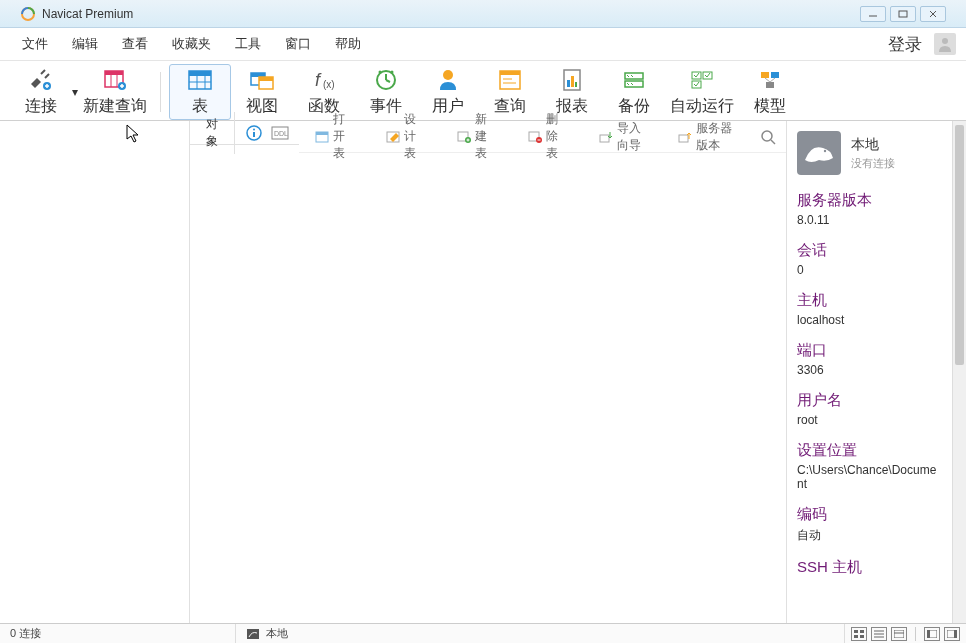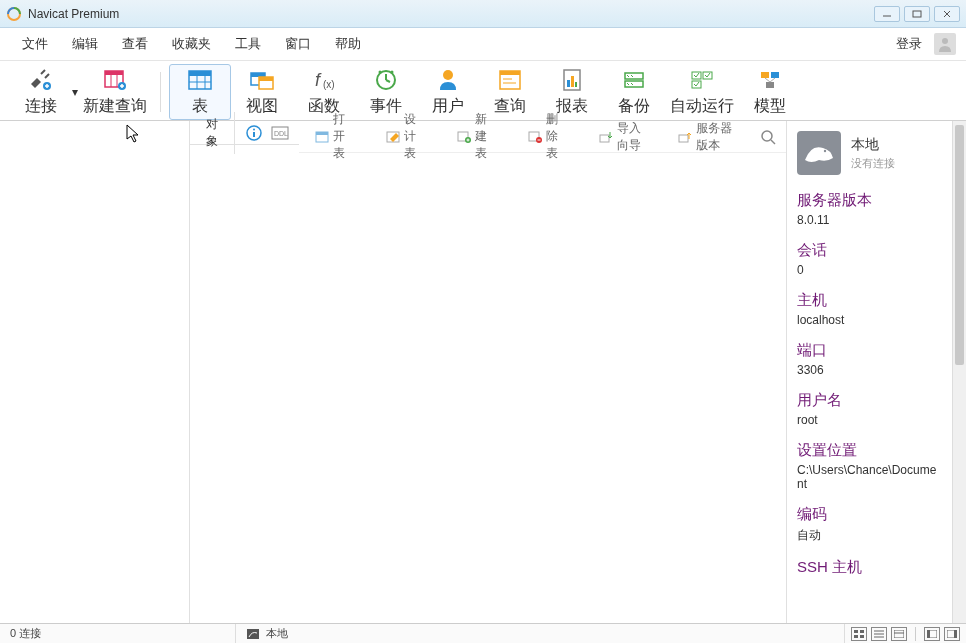--- a/index.html
+++ b/index.html
@@ -1,29 +1,29 @@
 <!DOCTYPE html>
 <html><head>
 <meta charset="utf-8">
 <style>
 * { margin: 0; padding: 0; box-sizing: border-box; font-family: "Microsoft YaHei", "Segoe UI", sans-serif; }
 body { background: #fff; width: 966px; height: 643px; overflow: hidden; font-size: 12px; color: #333; position: relative; }
 
 
-.titlebar { height: 28px; background: linear-gradient(#eaf3f9, #d9ecf7); display: flex; align-items: center; padding: 0 6px; border-bottom: 1px solid #bcd4e6; justify-content: center; }
+.titlebar { height: 28px; background: linear-gradient(#eaf3f9, #d9ecf7); display: flex; align-items: center; padding: 0 20px; border-bottom: 1px solid #bcd4e6; justify-content: center; }
 .titlebar .logo { width: 16px; height: 16px; margin-right: 6px; display: flex; align-items: center; justify-content: center; }
 .titlebar .title { font-size: 12px; color: #333; flex: 1; }
 .winbtns { display: flex; gap: 4px; }
 .winbtn { width: 26px; height: 16px; border: 1px solid #a9c7de; background: #e8f3fb; display: flex; align-items: center; justify-content: center; font-size: 10px; color: #555; cursor: pointer; border-radius: 2px; }
 
 
 .menubar { height: 16px; display: flex; align-items: center; padding: 16px 10px; border-bottom: 1px solid #e5e5e5; }
 .menubar .mitem { padding: 4px 12px; font-size: 13px; cursor: pointer; }
 .menubar .spacer { flex: 1; }
-.menubar .login { font-size: 13px; padding: 4px 8px; cursor: pointer; }
+.menubar .login { font-size: 17px; padding: 4px 8px; cursor: pointer; }
 .menubar .avatar { width: 22px; height: 22px; background: #ddd; border-radius: 2px; margin-left: 4px; display: flex; align-items: center; justify-content: center; }
 
 
 .toolbar { height: 60px; display: flex; align-items: center; padding: 2px 10px 0; border-bottom: 1px solid #d0d0d0; gap: 0; }
 .tbtn { display: flex; flex-direction: column; align-items: center; justify-content: center; min-width: 62px; height: 56px; cursor: pointer; border: 1px solid transparent; border-radius: 3px; padding: 2px 4px; }
 .tbtn.active { background: #f4f9ff; border: 1px solid #a6c8e6; }
 .tbtn .ticon { width: 28px; height: 28px; display: flex; align-items: center; justify-content: center; }
 .tbtn .tlabel { font-size: 16px; margin-top: 2px; }
 .tbtn-wrap { display: flex; align-items: center; }
 .tsep { width: 1px; height: 40px; background: #ddd; margin: 0 8px; }

